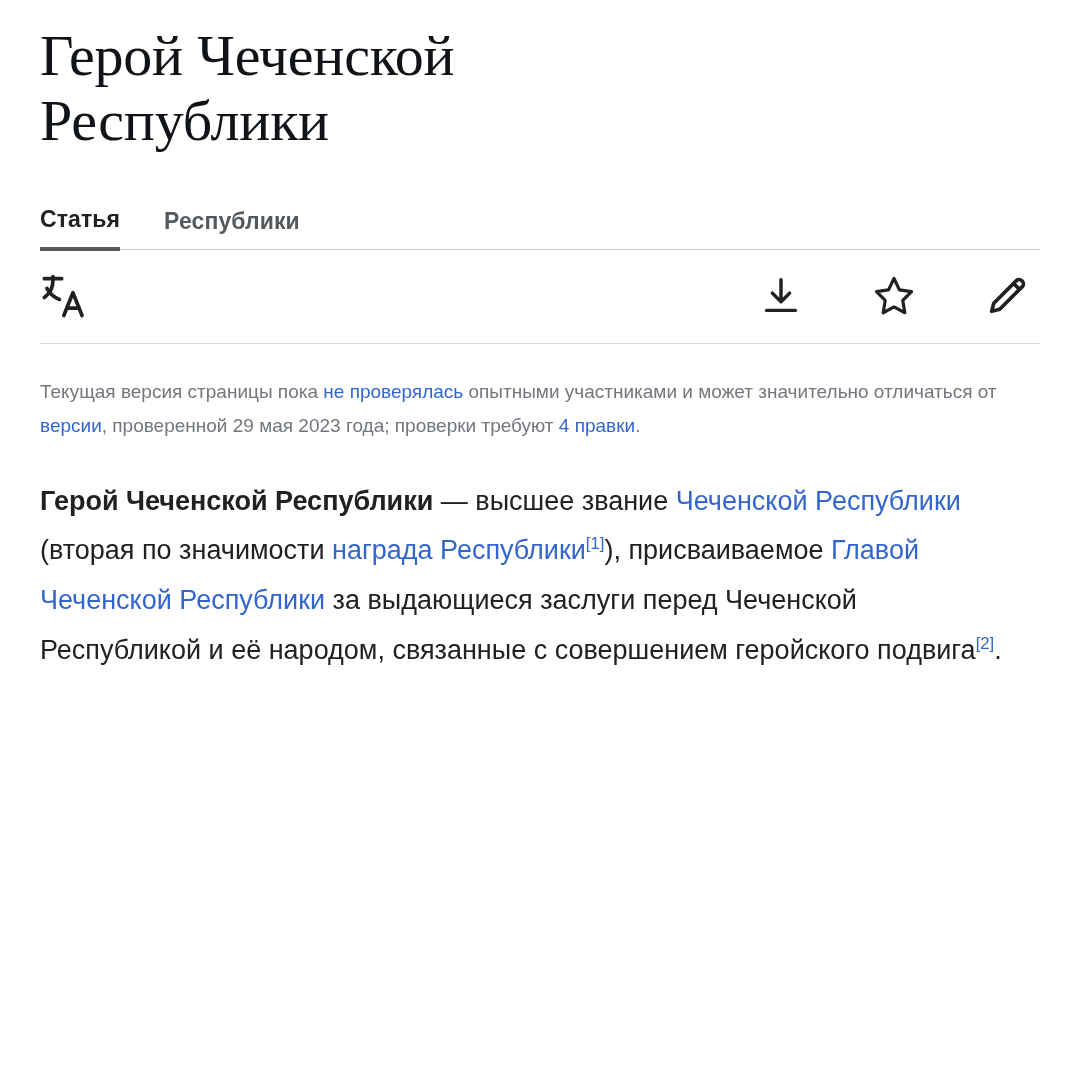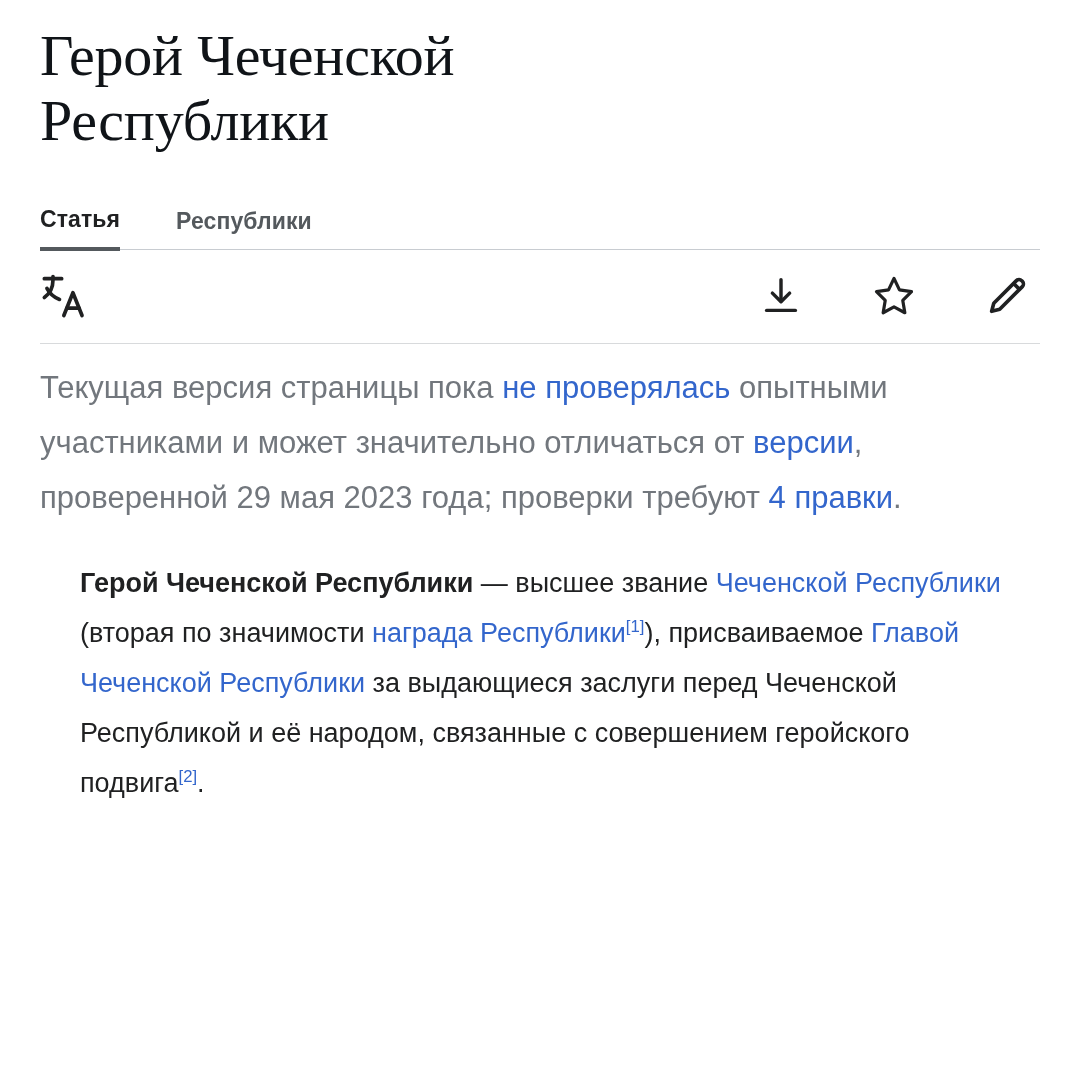--- a/index.html
+++ b/index.html
@@ -23,21 +23,21 @@
     font-weight: 400;
     color: #101418;
     letter-spacing: -0.2px;
     margin: 0 0 0 0;
     padding-top: 6px;
     max-width: 700px;
   }
   .tabs {
     display: flex;
     align-items: flex-end;
-    gap: 56px;
+    gap: 44px;
     margin-top: 42px;
     border-bottom: 1px solid #c8ccd1;
     height: 54px;
   }
   .tab {
     font-size: 23px;
     font-weight: 700;
     color: #54595d;
     padding-bottom: 14px;
     position: relative;
@@ -63,38 +63,37 @@
     padding-right: 10px;
   }
   .icon-btn {
     display: flex;
     align-items: center;
     justify-content: center;
     cursor: pointer;
     color: #202122;
   }
   .notice {
-    margin-top: 16px;
-    font-size: 31px;
+    margin-top: 31px;
+    font-size: 19px;
     line-height: 1.78;
     color: #72777d;
     max-width: 960px;
   }
   .notice a, .link {
     color: #3366cc;
     text-decoration: none;
     cursor: pointer;
   }
   .lead {
     margin-top: 34px;
     font-size: 27px;
     line-height: 1.85;
     color: #202122;
     max-width: 965px;
-    margin-left: 40px;
   }
   .lead b { font-weight: 700; }
   sup {
     font-size: 0.62em;
     vertical-align: super;
     line-height: 0;
   }
   sup a { color: #3366cc; text-decoration: none; }
 </style>
 </head>

